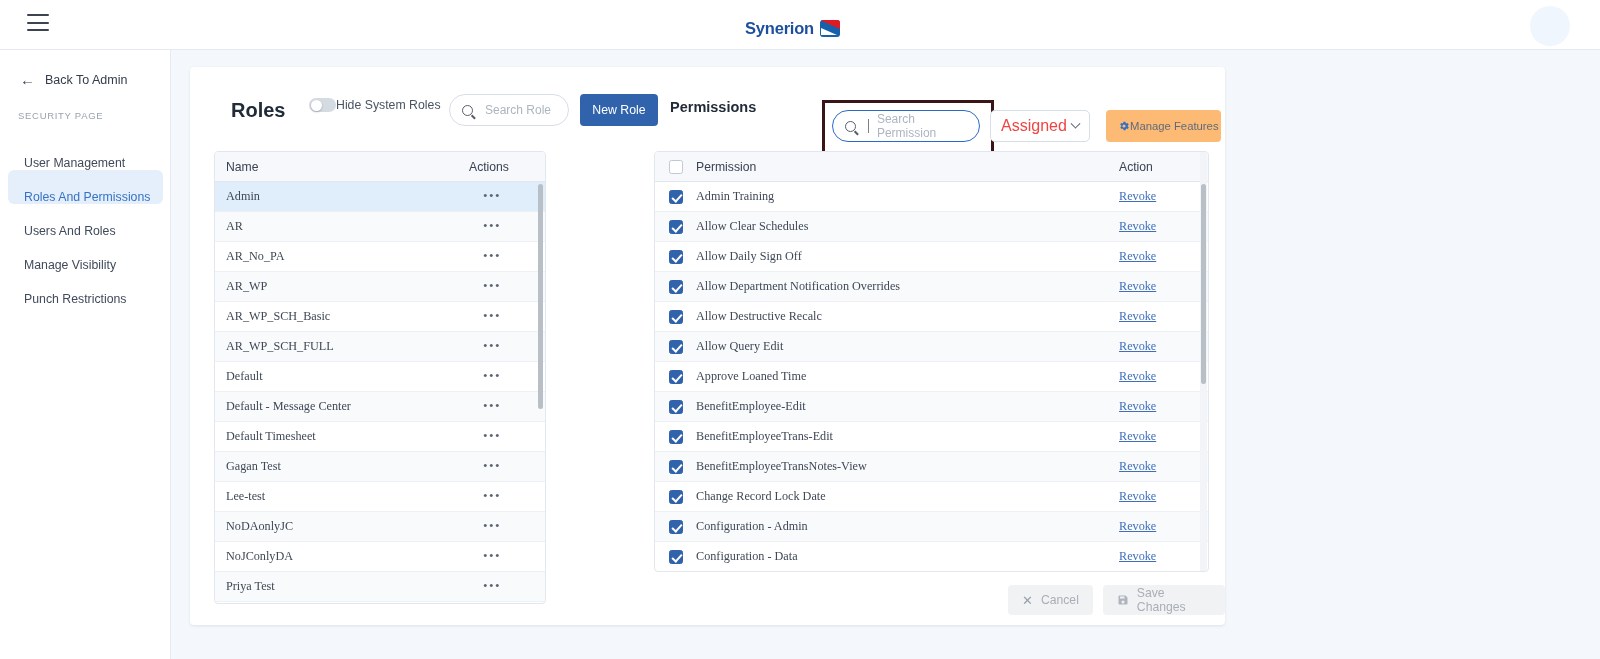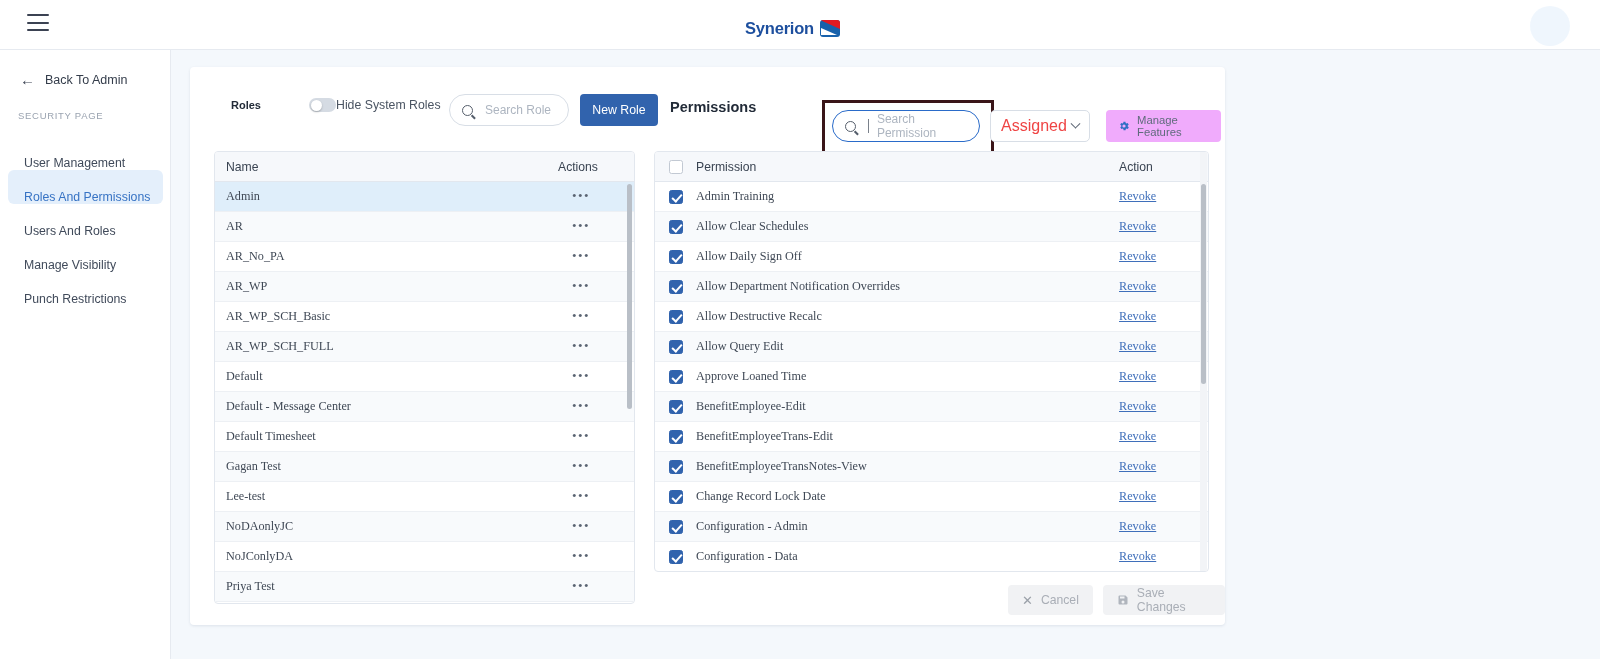--- a/index.html
+++ b/index.html
@@ -91,21 +91,21 @@
   }
   #card {
     position: absolute; left: 19px; top: 17px;
     width: 1035px; height: 558px;
     background: #ffffff;
     border-radius: 4px;
     box-shadow: 0 1px 3px rgba(20,40,80,.10);
   }
   #roles-title {
     position: absolute; left: 41px; top: 32px;
-    font-size: 11px; font-weight: bold; color: #222b38;
+    font-size: 20px; font-weight: bold; color: #222b38;
   }
   #hide-system-roles {
     position: absolute; left: 119px; top: 31px;
     display: flex; align-items: center; cursor: pointer;
   }
   .toggle {
     width: 27px; height: 14px; border-radius: 8px; background: #d5dbe3;
     position: relative;
   }
   .toggle .knob {
@@ -172,36 +172,36 @@
   }
   #assigned-select .val { font-size: 16px; color: #ef4444; text-align: center; }
   .chev {
     width: 7px; height: 7px; border-right: 1.6px solid #5a6472;
     border-bottom: 1.6px solid #5a6472; transform: rotate(45deg) translate(-2px,-2px);
   }
 
   #manage-features {
     position: absolute; left: 916px; top: 43px;
     width: 115px; height: 32px;
-    background: #f0abfc; border-radius: 4px;
-    display: flex; align-items: center; gap: 7px; padding-left: 12px;
+    background: #fdba74; border-radius: 4px;
+    display: flex; align-items: center; padding-left: 12px;
     cursor: pointer;
   }
   #manage-features .lbl { font-size: 11.3px; color: #5f6b7c; }
   .gear {
     width: 12px; height: 12px; flex: none;
   }
 
   
   .table-wrap {
     position: absolute;
     border: 1px solid #e2e7ee; border-radius: 4px;
     overflow: hidden; background: #ffffff;
   }
-  #roles-table { left: 24px; top: 84px; width: 421px; height: 453px; }
+  #roles-table { left: 24px; top: 84px; width: 332px; height: 453px; }
   #perms-table { left: 464px; top: 84px; width: 555px; height: 421px; }
 
   .thead {
     display: flex; align-items: center;
     height: 30px; background: #f6f8fb;
     border-bottom: 1px solid #e2e7ee;
     font-size: 12.2px; color: #3a4452;
   }
   .tbody { position: relative; }
   .trow {

